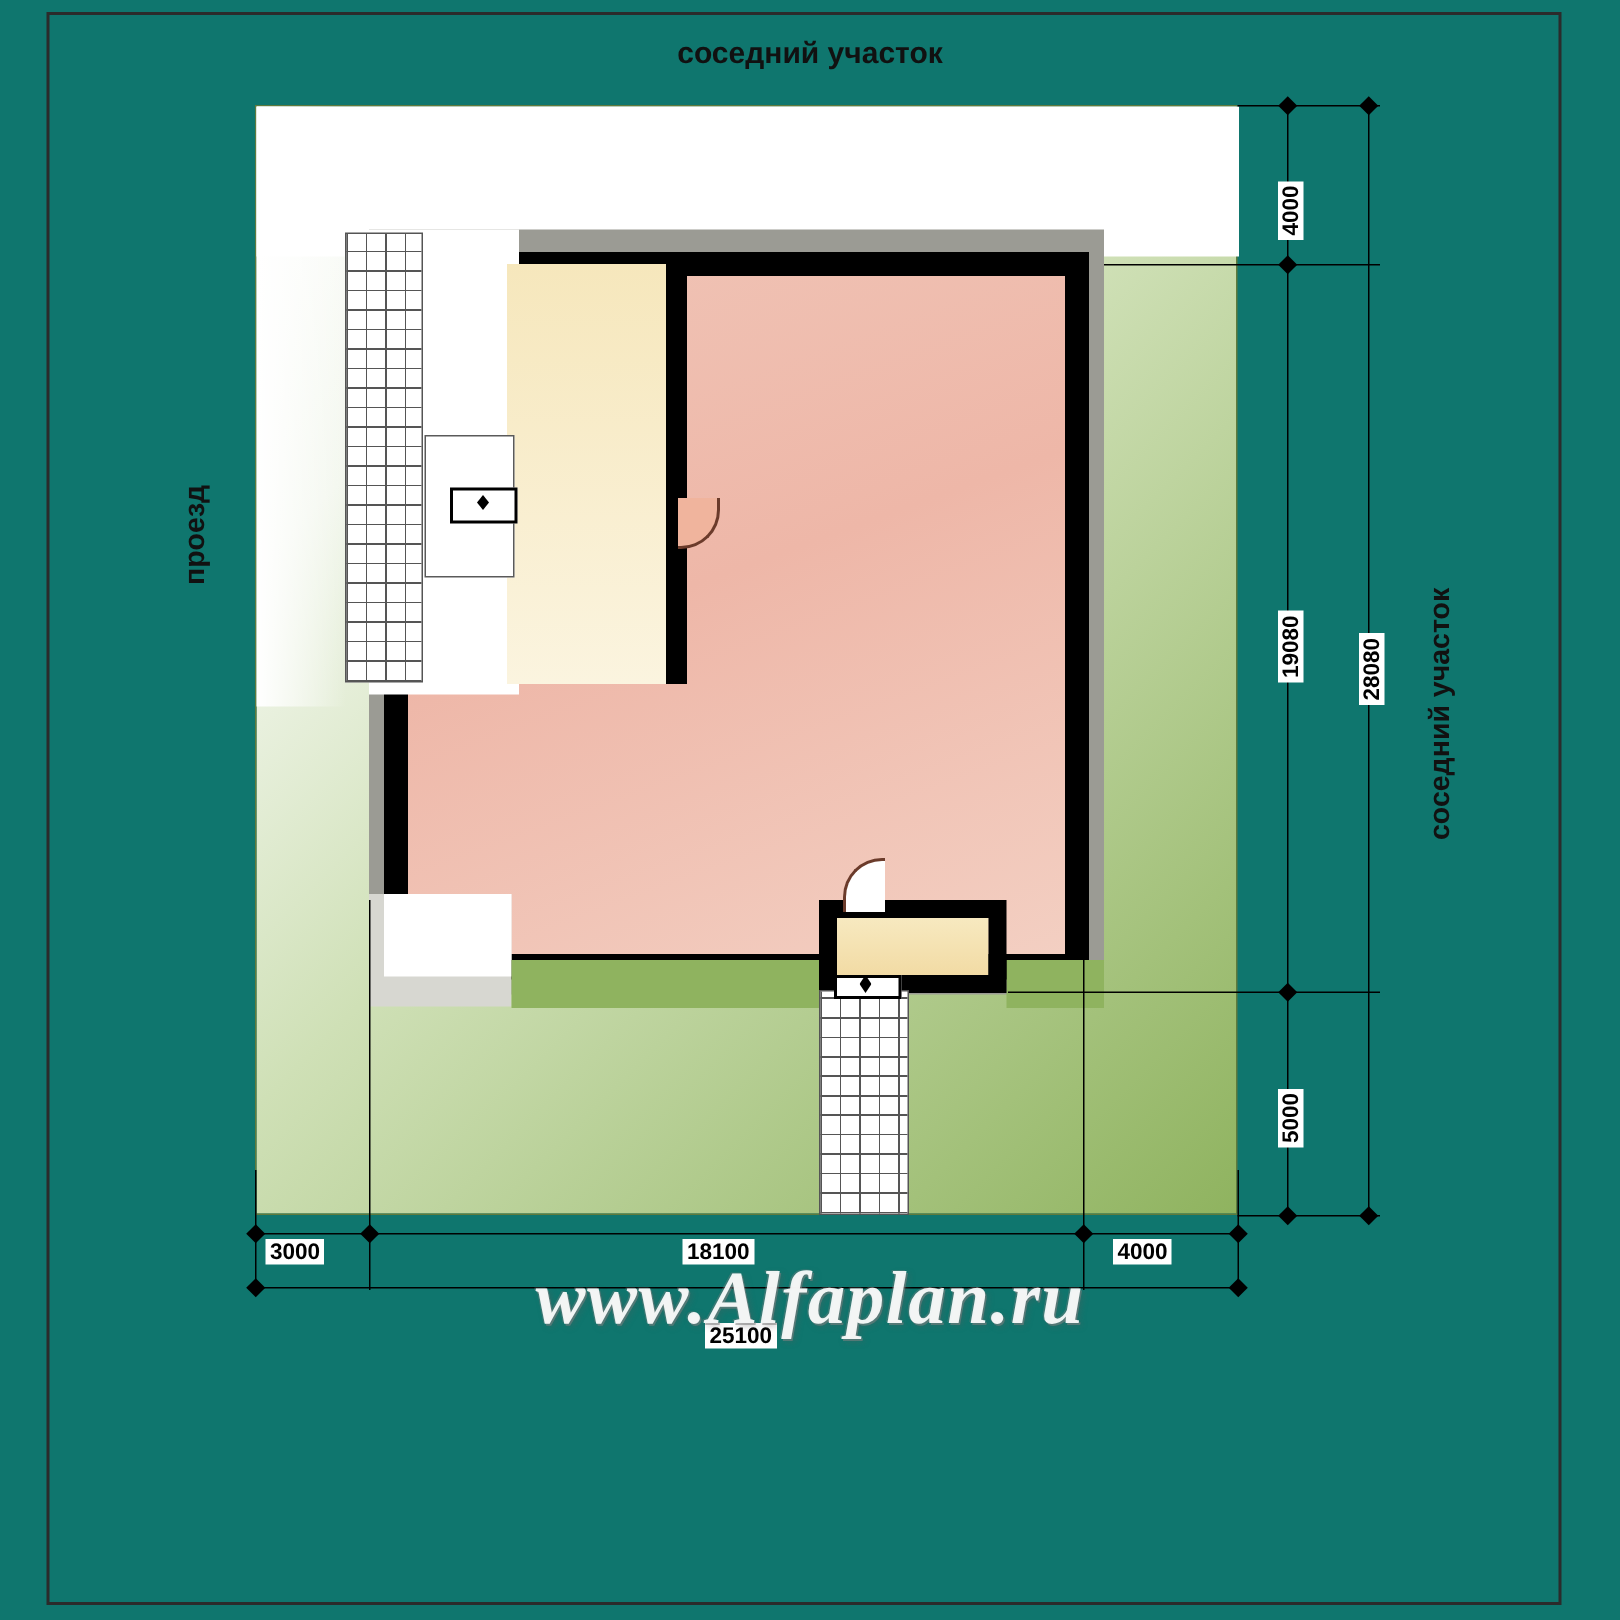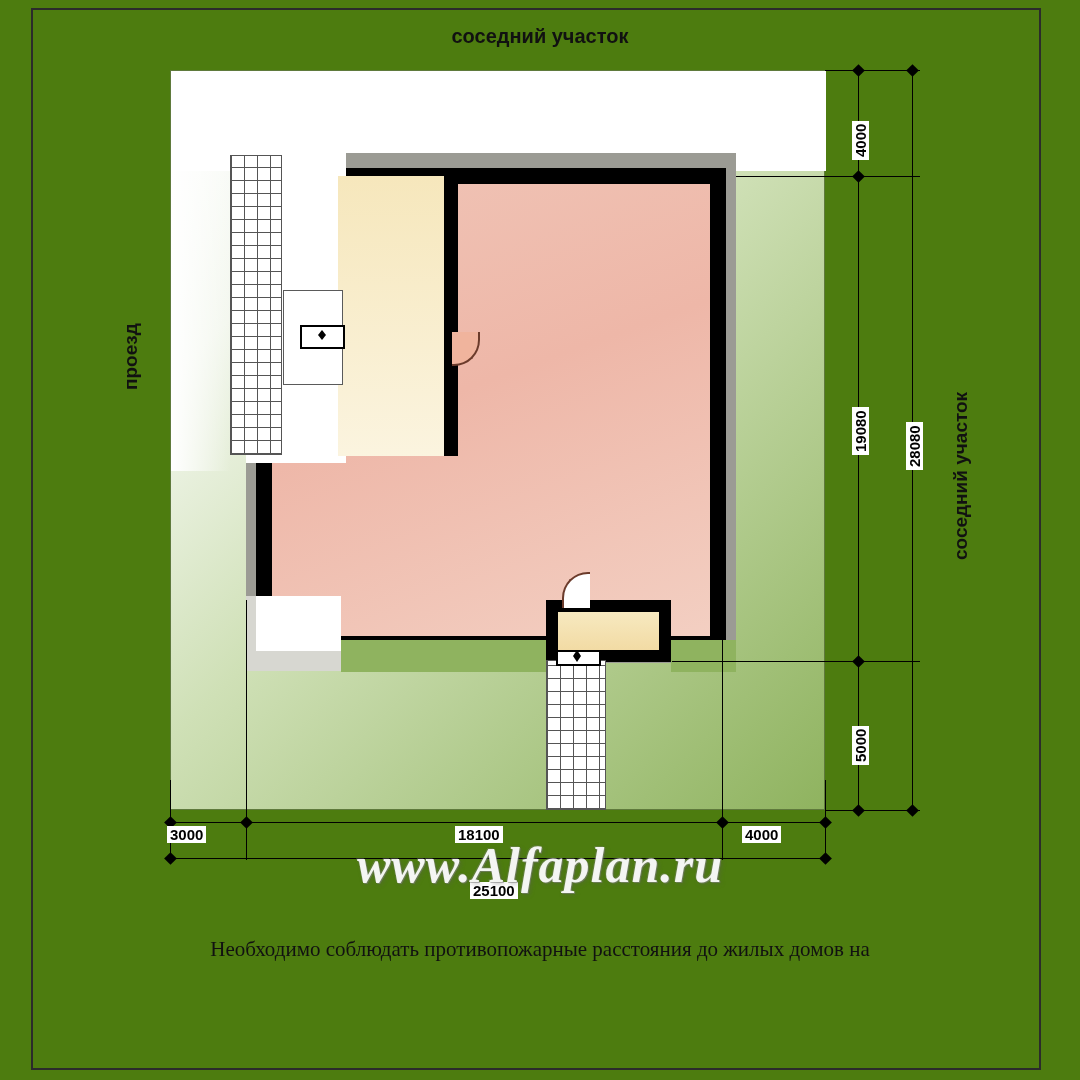--- a/index.html
+++ b/index.html
@@ -1,20 +1,20 @@
 <!DOCTYPE html>
 <html lang="ru"><head>
 <meta charset="utf-8">
 <style>
   html,body{margin:0;padding:0;background:#ffffff;}
   body{font-family:"Liberation Sans", sans-serif;}
   #page{
     position:relative;
     width:1080px;height:1080px;
-    background:#4d7c0f;
+    background:#0f766e;
     overflow:hidden;
   }
   .frame{
     position:absolute;left:31px;top:8px;width:1010px;height:1062px;
     border:2px solid #2b2b2b;
     box-sizing:border-box;
   }
   
   .lbl{
     position:absolute;
@@ -262,24 +262,23 @@
   <div class="dim-line h-line" style="left:722px;top:822px;width:103px;"></div>
   <div class="dim-line h-line" style="left:170px;top:858px;width:655px;"></div>
 
   <div class="tick" style="left:166px;top:818px;"></div>
   <div class="tick" style="left:242px;top:818px;"></div>
   <div class="tick" style="left:718px;top:818px;"></div>
   <div class="tick" style="left:821px;top:818px;"></div>
   <div class="tick" style="left:166px;top:854px;"></div>
   <div class="tick" style="left:821px;top:854px;"></div>
 
-  <div class="dim-txt" style="left:167px;top:826px;">3000</div>
+  <div class="dim-txt" style="left:177px;top:826px;">3000</div>
   <div class="dim-txt" style="left:455px;top:826px;">18100</div>
   <div class="dim-txt" style="left:742px;top:826px;">4000</div>
   <div class="dim-txt" style="left:470px;top:862px;margin-top:20px;">25100</div>
 
   <div class="watermark">www.Alfaplan.ru</div>
 
   <div class="note">
-    <div>Необходимо соблюдать противопожарные расстояния до жилых домов на</div>
   </div>
 
 </div>
 
 </body></html>

